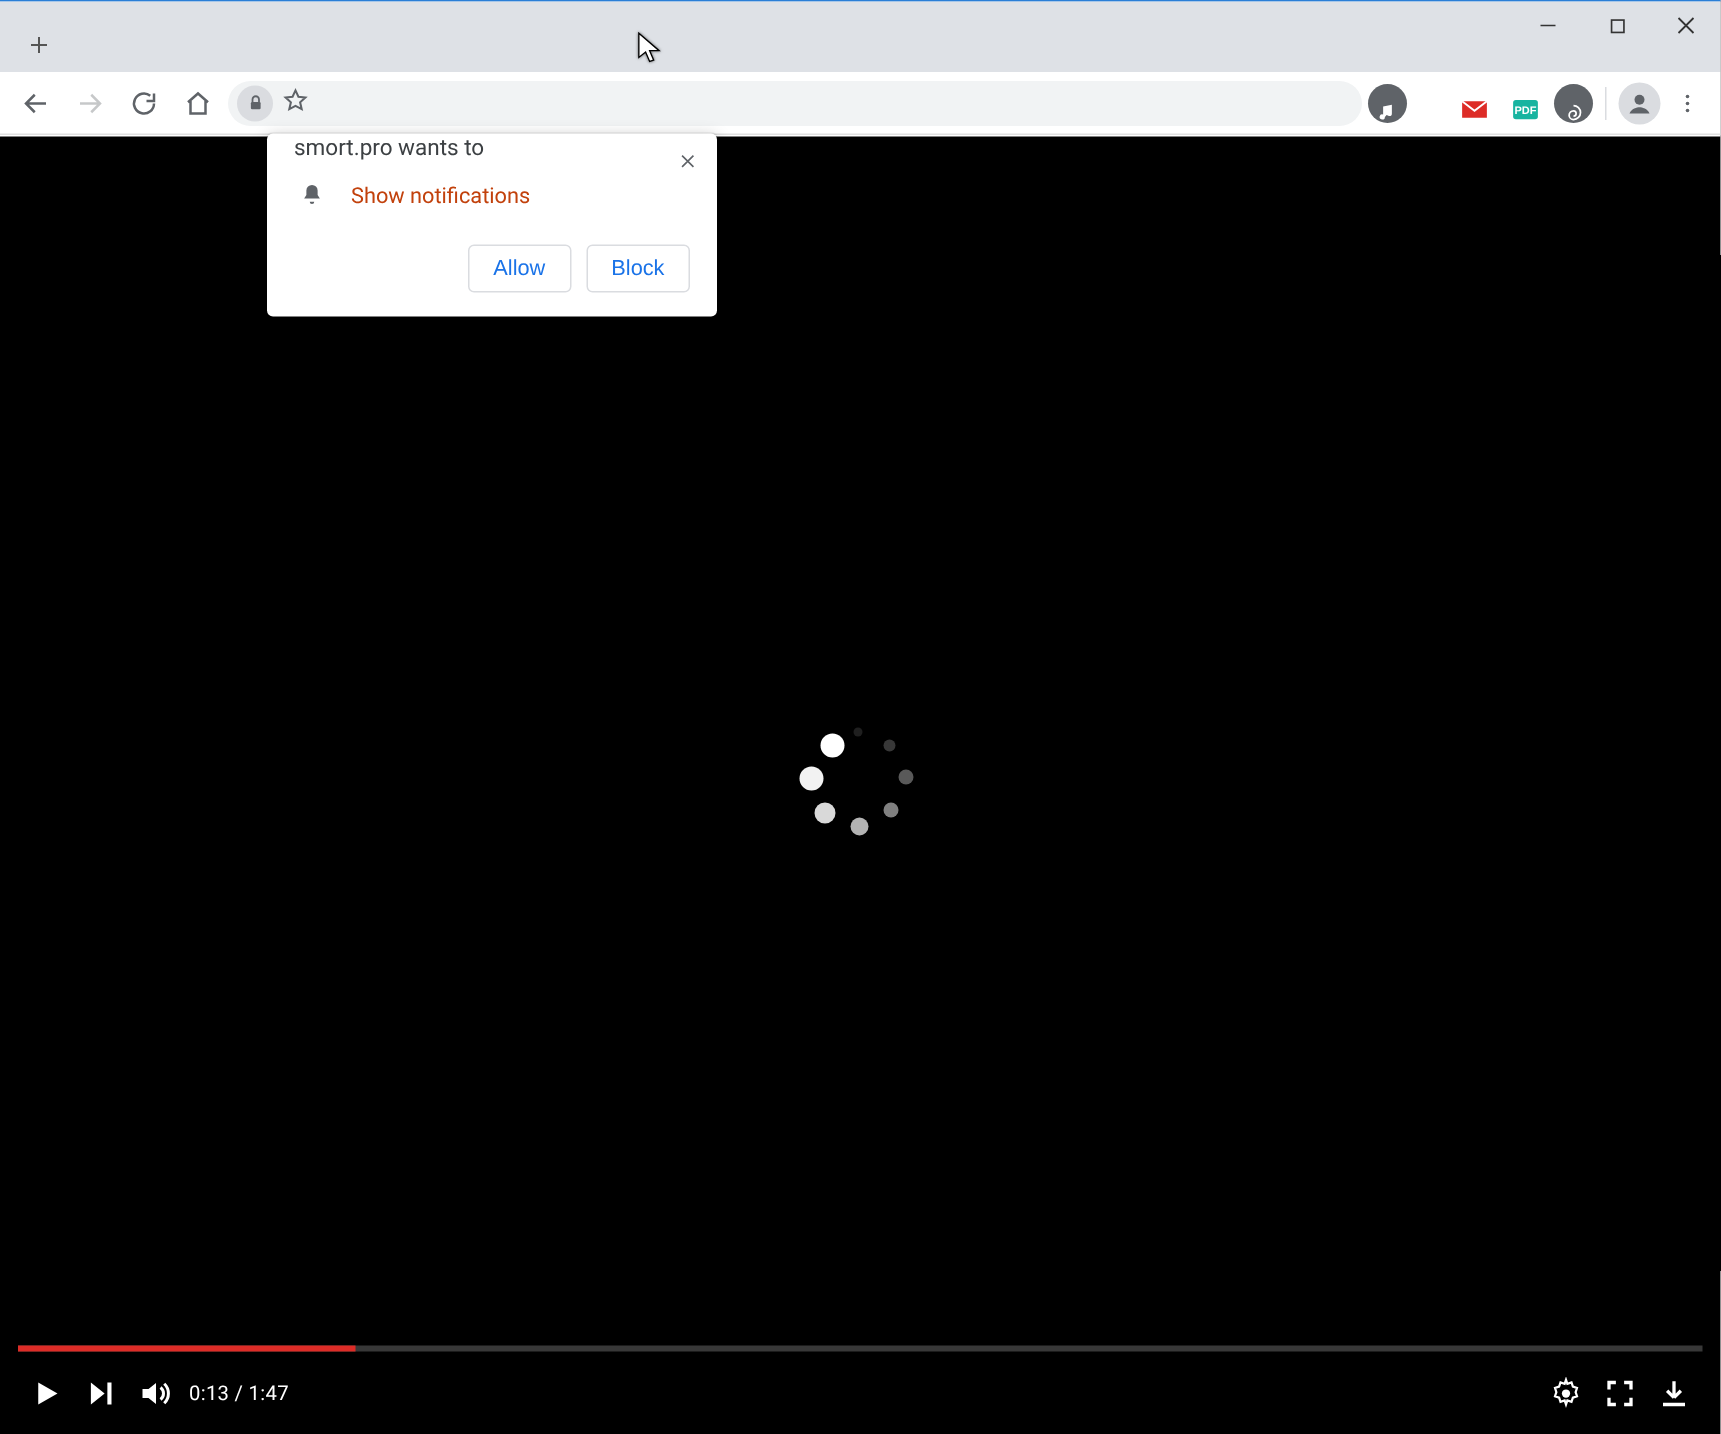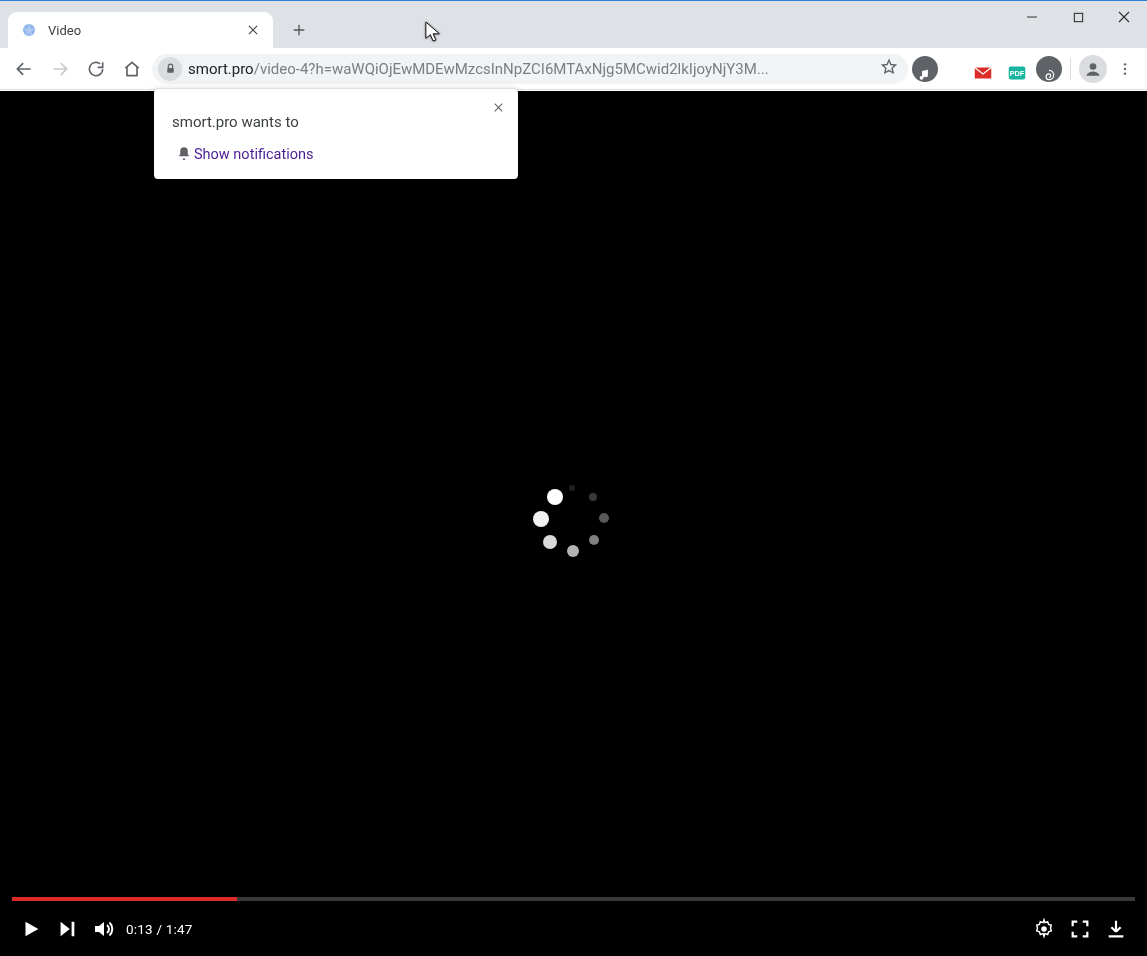--- a/index.html
+++ b/index.html
@@ -59,50 +59,36 @@
 
   .progress{position:absolute;left:12px;right:12px;bottom:55px;height:4px;background:rgba(255,255,255,.22);}
   .progress .played{height:100%;background:var(--red);width:20%;}
 
   .controls{position:absolute;left:0;right:0;bottom:0;height:55px;display:flex;align-items:center;padding:0 18px;gap:10px;color:#fff;}
   .controls .cbtn{display:flex;align-items:center;justify-content:center;width:26px;height:26px;}
   .controls .time{font-size:13.5px;letter-spacing:.2px;}
   .controls .spacer{flex:1;}
 
   
-  .perm{position:absolute;left:154px;top:88px;width:364px;background:#fff;border-radius:4px;box-shadow:0 2px 10px rgba(0,0,0,.25),0 0 0 1px rgba(0,0,0,.05);padding:24px 18px 16px 18px;z-index:50;color:#3c4043;}
+  .perm{position:absolute;left:178px;top:88px;width:300px;background:#fff;border-radius:4px;box-shadow:0 2px 10px rgba(0,0,0,.25),0 0 0 1px rgba(0,0,0,.05);padding:0 18px 16px 18px;z-index:50;color:#3c4043;}
   .perm .close{position:absolute;right:10px;top:8px;width:20px;height:20px;display:flex;align-items:center;justify-content:center;color:#5f6368;}
   .perm .title{font-size:15px;margin-bottom:14px;}
-  .perm .row{display:flex;align-items:center;font-size:14.5px;color:#4c1d95;margin-left:2px;}
+  .perm .row{display:flex;align-items:center;gap:16px;font-size:14.5px;color:#c2410c;margin-left:2px;}
   .perm .row .bell{color:#5f6368;width:20px;display:flex;align-items:center;justify-content:center;}
   .perm .actions{display:flex;justify-content:flex-end;gap:10px;margin-top:24px;}
   .perm .btn{border:1px solid #dadce0;background:#fff;color:var(--blue);font-size:14.5px;padding:7px 16px;border-radius:4px;cursor:pointer;}
 
   
   .cursor{position:absolute;left:425px;top:20px;z-index:200;}
   .cursor svg{width:18px;height:22px;filter:drop-shadow(0 0 1px rgba(0,0,0,.6));}
 </style>
 </head>
 <body>
 
 <div class="tabstrip">
-  <div class="tab">
-    <span class="favicon">
-      <svg viewBox="0 0 24 24">
-          <circle cx="12" cy="12" r="8" fill="#7aa6e8" opacity=".85"></circle>
-          <path d="M12 4 L14 10 L20 10 L15 14 L17 20 L12 16 L7 20 L9 14 L4 10 L10 10 Z" fill="#bcd3f3" opacity=".7"></path>
-        </svg>
-    </span>
-    <span class="title">Video</span>
-    <span class="close">
-      <svg viewBox="0 0 24 24" width="14" height="14">
-          <path d="M5 5 L19 19 M19 5 L5 19" stroke="#444" stroke-width="2"></path>
-        </svg>
-    </span>
-  </div>
   <div class="newtab">
     <svg viewBox="0 0 24 24" width="16" height="16">
         <path d="M12 4v16M4 12h16" stroke="#555" stroke-width="2"></path>
       </svg>
   </div>
   <div class="win-controls">
     <div class="win-btn">
       <svg width="12" height="12" viewBox="0 0 12 12">
           <path d="M1 6h10" stroke="#333" stroke-width="1"></path>
         </svg>
@@ -141,23 +127,20 @@
         <path d="M4 11l8-7 8 7M6 10v10h12V10" fill="none" stroke="#5f6368" stroke-width="2"></path>
       </svg>
   </div>
 
   <div class="address">
     <span class="lock-badge">
       <svg width="13" height="13" viewBox="0 0 24 24">
           <rect x="6" y="11" width="12" height="9" rx="1.5" fill="#5f6368"></rect>
           <path d="M8 11V8a4 4 0 0 1 8 0v3" fill="none" stroke="#5f6368" stroke-width="2.2"></path>
         </svg>
-    </span>
-    <span class="url">
-      <span class="host">smort.pro</span><span class="path">/video-4?h=waWQiOjEwMDEwMzcsInNpZCI6MTAxNjg5MCwid2lkIjoyNjY3M...</span>
     </span>
     <span class="star">
       <svg width="18" height="18" viewBox="0 0 24 24">
           <path d="M12 3l2.6 5.7 6.2.6-4.7 4.3 1.4 6.1L12 16.8 6.5 19.7l1.4-6.1L3.2 9.3l6.2-.6L12 3z" fill="none" stroke="#5f6368" stroke-width="1.8"></path>
         </svg>
     </span>
   </div>
 
   <div class="ext round">
     <svg width="14" height="14" viewBox="0 0 24 24">
@@ -262,19 +245,23 @@
   </div>
   <div class="title">smort.pro wants to</div>
   <div class="row">
     <span class="bell">
       <svg width="18" height="18" viewBox="0 0 24 24">
           <path d="M12 3a5 5 0 0 0-5 5v4l-2 3h14l-2-3V8a5 5 0 0 0-5-5zm-2 15a2 2 0 0 0 4 0" fill="#5f6368"></path>
         </svg>
     </span>
     <span>Show notifications</span>
   </div>
+  <div class="actions">
+    <button class="btn">Allow</button>
+    <button class="btn">Block</button>
+  </div>
 </div>
 
 <div class="cursor">
   <svg viewBox="0 0 20 24">
       <path d="M1 1l0 18 5-4 3 7 3-1-3-7 7 0z" fill="#fff" stroke="#000" stroke-width="1"></path>
     </svg>
 </div>
 
 </body></html>

